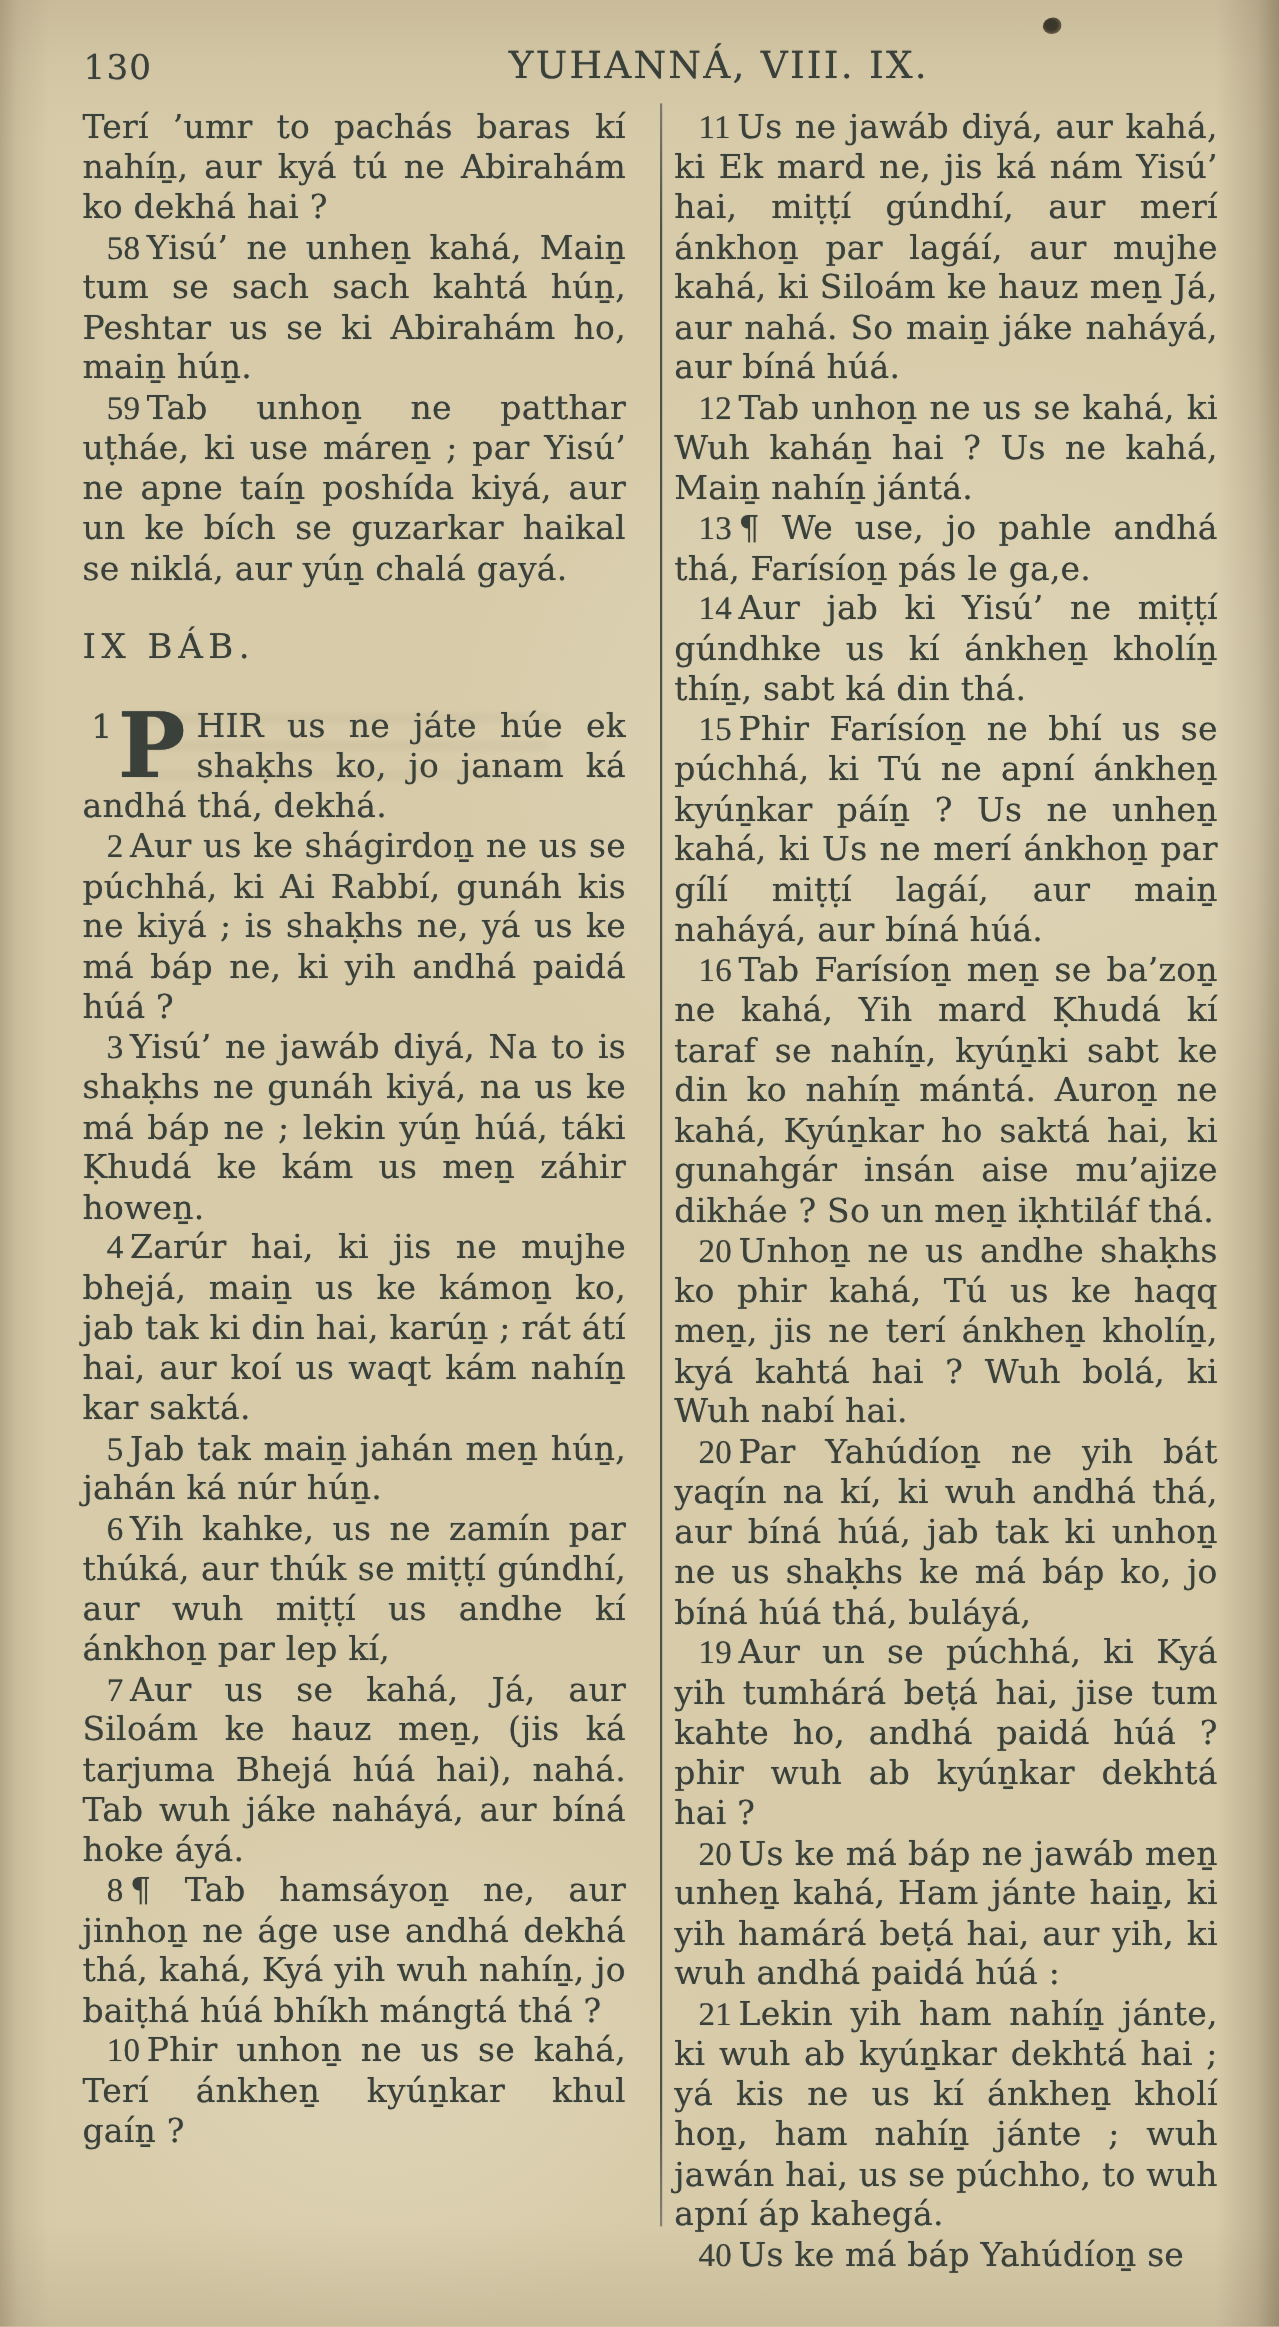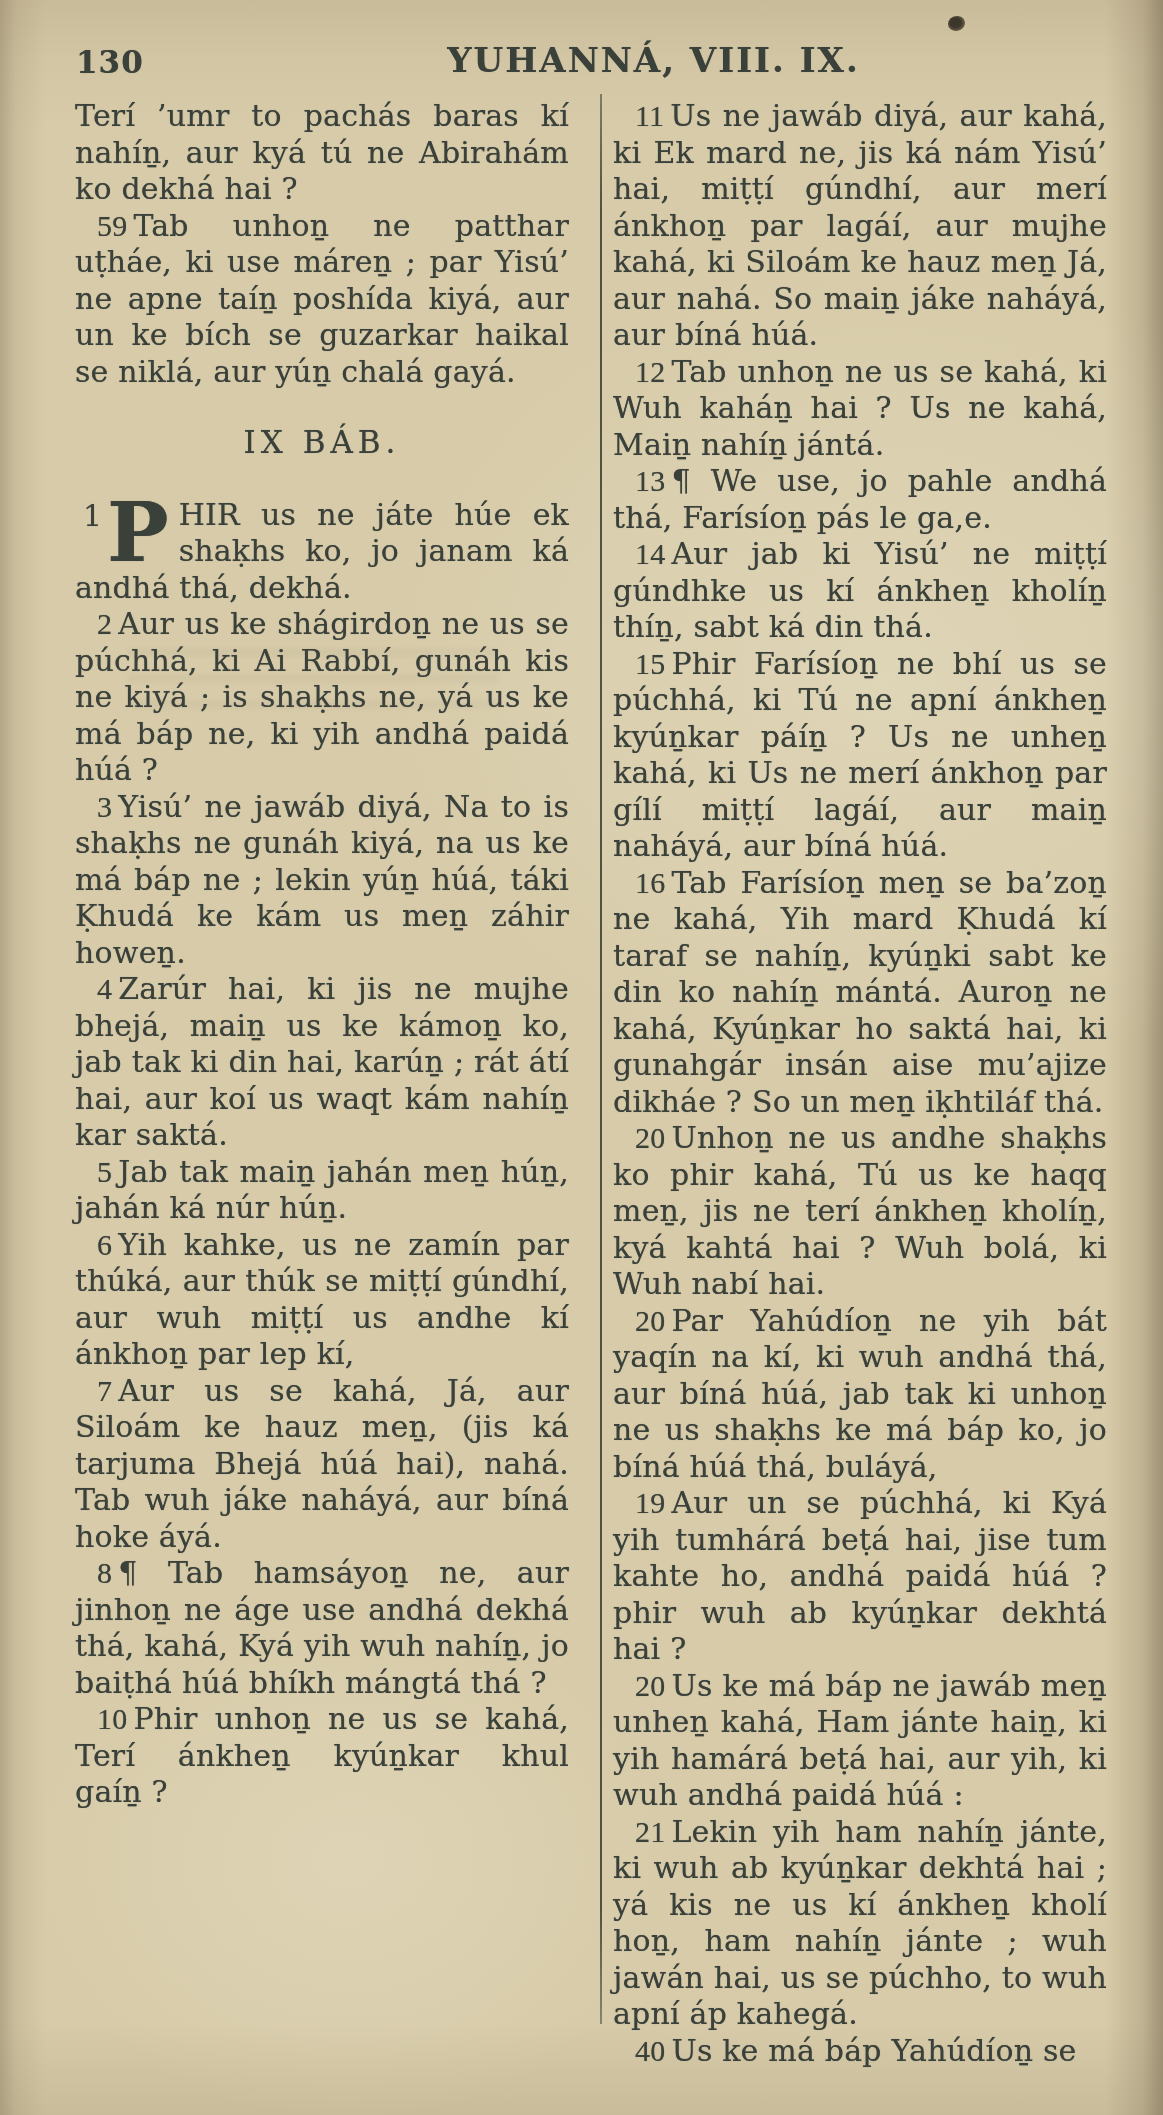--- a/index.html
+++ b/index.html
@@ -12,32 +12,32 @@
       radial-gradient(ellipse 500px 400px at 30% 88%, rgba(236,229,204,0.35), transparent 65%),
       linear-gradient(90deg, rgba(122,107,80,0.38) 0px, rgba(122,107,80,0.14) 16px, rgba(122,107,80,0.0) 46px),
       linear-gradient(270deg, rgba(104,90,66,0.50) 0px, rgba(128,112,86,0.28) 20px, rgba(128,112,86,0.0) 58px),
       linear-gradient(180deg, rgba(168,151,120,0.30) 0px, rgba(168,151,120,0.10) 60px, rgba(168,151,120,0.0) 130px),
       linear-gradient(0deg, rgba(150,135,105,0.22) 0px, rgba(150,135,105,0.0) 95px),
       #d7cba9;
   }
   .textish{ text-shadow:0 0 0.7px rgba(58,64,58,0.65); }
 
   
-  .page-header{position:absolute;top:40px;left:0;width:100%;height:46px;font-weight:bold;}
+  .page-header{position:absolute;top:40px;left:0;width:100%;height:46px;}
   .page-number{position:absolute;left:76px;top:4px;font-size:31px;letter-spacing:1px;}
   .header-title{position:absolute;left:0;top:0;width:100%;text-align:center;
     font-size:34px;letter-spacing:2px;transform:translateX(72px);}
 
   
   .columns{position:absolute;top:98px;left:75px;width:1032px;display:flex;gap:44px;}
   .col{width:500px;text-align:justify;font-size:30px;line-height:36.5px;letter-spacing:0.2px;}
   .col p{margin:0;text-indent:22px;}
   .col p.cont{text-indent:0;}
   .vnum{padding-right:6px;font-family:Liberation Serif, serif;}
-  .bab-heading{font-weight:normal;text-align:center;font-size:31px;letter-spacing:5px;
+  .bab-heading{font-weight:normal;text-align:left;font-size:31px;letter-spacing:5px;
     margin:34px 0 36px 0;text-indent:0;}
   p.has-dropcap{position:relative;text-indent:0;}
   .dropcap{float:left;font-size:82px;line-height:64px;font-weight:bold;
     margin:3px 10px 0 32px;letter-spacing:0;}
   .vnum-abs{position:absolute;left:8px;top:1px;}
 
   
   .divider{position:absolute;left:600px;top:94px;width:2px;height:1930px;
     background:linear-gradient(180deg, rgba(56,60,52,0.55), rgba(56,60,52,0.85) 6%, rgba(56,60,52,0.85) 94%, rgba(56,60,52,0.5));}
 
@@ -55,20 +55,21 @@
 <div class="page-header textish">
   <span class="page-number">130</span>
   <span class="header-title">YUHANNÁ, VIII. IX.</span>
 </div>
 
 <div class="divider"></div>
 
 <div class="columns">
   <div class="col textish">
       <p class="cont">Terí ’umr to pachás baras kí nahíṉ, aur kyá tú ne Abirahám ko dekhá hai&nbsp;?</p>
+      <p><span class="vnum">58</span>Yisú’ ne unheṉ kahá, Maiṉ tum se sach sach kahtá húṉ, Peshtar us se ki Abirahám ho, maiṉ húṉ.</p>
       <p><span class="vnum">59</span>Tab unhoṉ ne patthar uṭháe, ki use máreṉ&nbsp;; par Yisú’ ne apne taíṉ poshída kiyá, aur un ke bích se guzarkar haikal se niklá, aur yúṉ chalá gayá.</p>
       <h2 class="bab-heading">IX BÁB.</h2>
       <p class="has-dropcap"><span class="dropcap">P</span><span class="vnum-abs">1</span>HIR us ne játe húe ek shaḳhs ko, jo janam ká andhá thá, dekhá.</p>
       <p><span class="vnum">2</span>Aur us ke shágirdoṉ ne us se púchhá, ki Ai Rabbí, gunáh kis ne kiyá&nbsp;; is shaḳhs ne, yá us ke má báp ne, ki yih andhá paidá húá&nbsp;?</p>
       <p><span class="vnum">3</span>Yisú’ ne jawáb diyá, Na to is shaḳhs ne gunáh kiyá, na us ke má báp ne&nbsp;; lekin yúṉ húá, táki Ḳhudá ke kám us meṉ záhir howeṉ.</p>
       <p><span class="vnum">4</span>Zarúr hai, ki jis ne mujhe bhejá, maiṉ us ke kámoṉ ko, jab tak ki din hai, karúṉ&nbsp;; rát átí hai, aur koí us waqt kám nahíṉ kar saktá.</p>
       <p><span class="vnum">5</span>Jab tak maiṉ jahán meṉ húṉ, jahán ká núr húṉ.</p>
       <p><span class="vnum">6</span>Yih kahke, us ne zamín par thúká, aur thúk se miṭṭí gúndhí, aur wuh miṭṭí us andhe kí ánkhoṉ par lep kí,</p>
       <p><span class="vnum">7</span>Aur us se kahá, Já, aur Siloám ke hauz meṉ, (jis ká tarjuma Bhejá húá hai), nahá. Tab wuh jáke naháyá, aur bíná hoke áyá.</p>
       <p><span class="vnum">8</span>¶ Tab hamsáyoṉ ne, aur jinhoṉ ne áge use andhá dekhá thá, kahá, Kyá yih wuh nahíṉ, jo baiṭhá húá bhíkh mángtá thá&nbsp;?</p>

